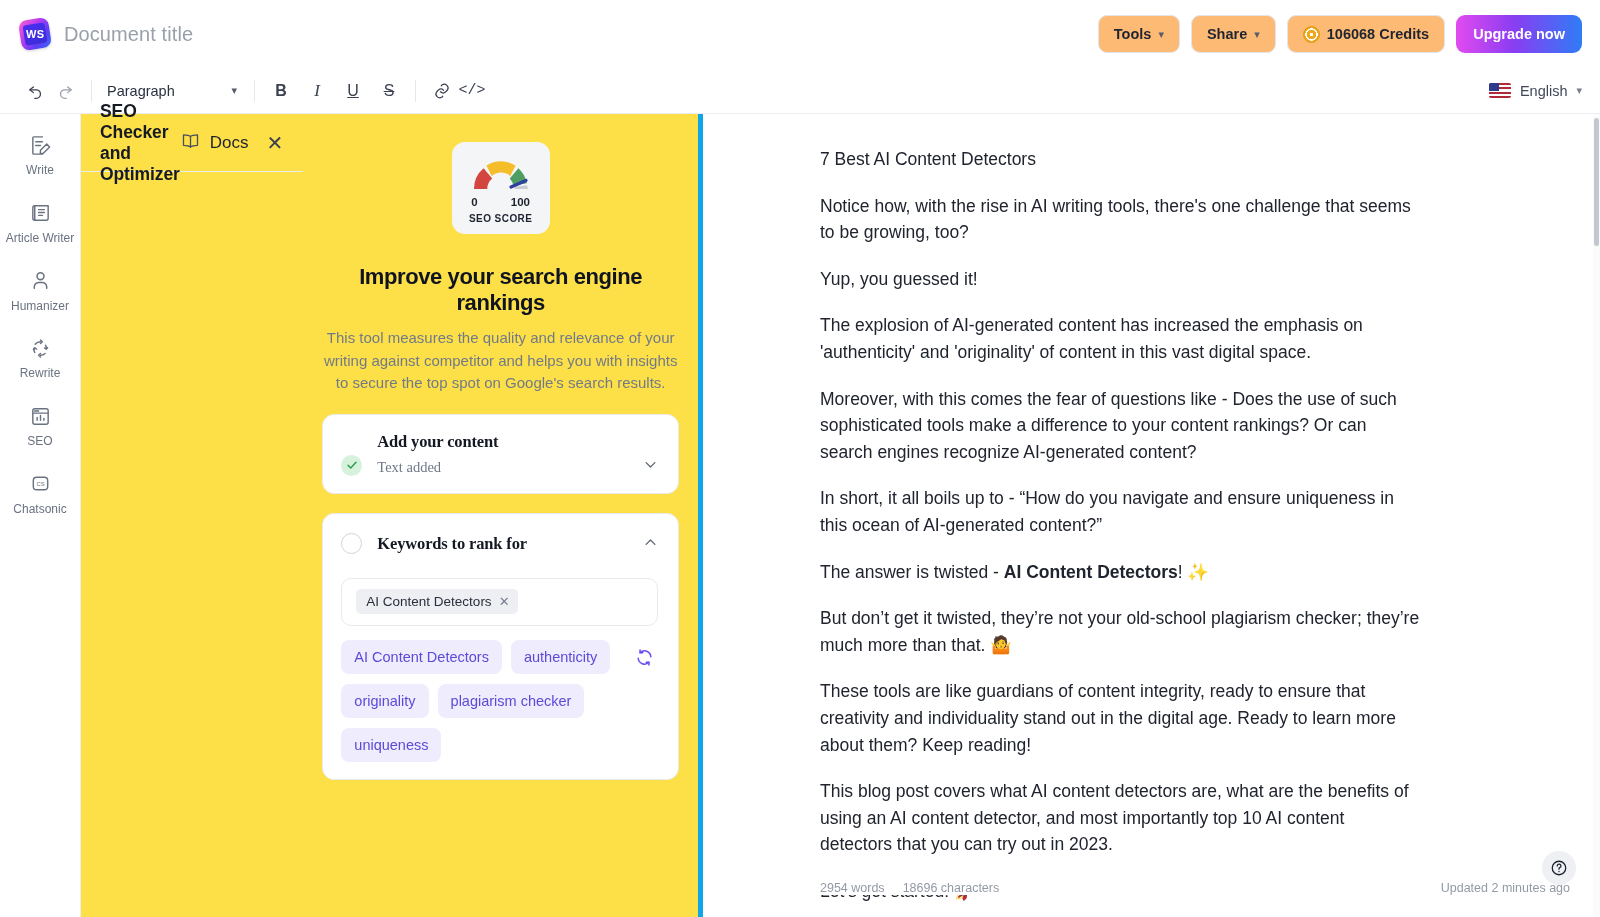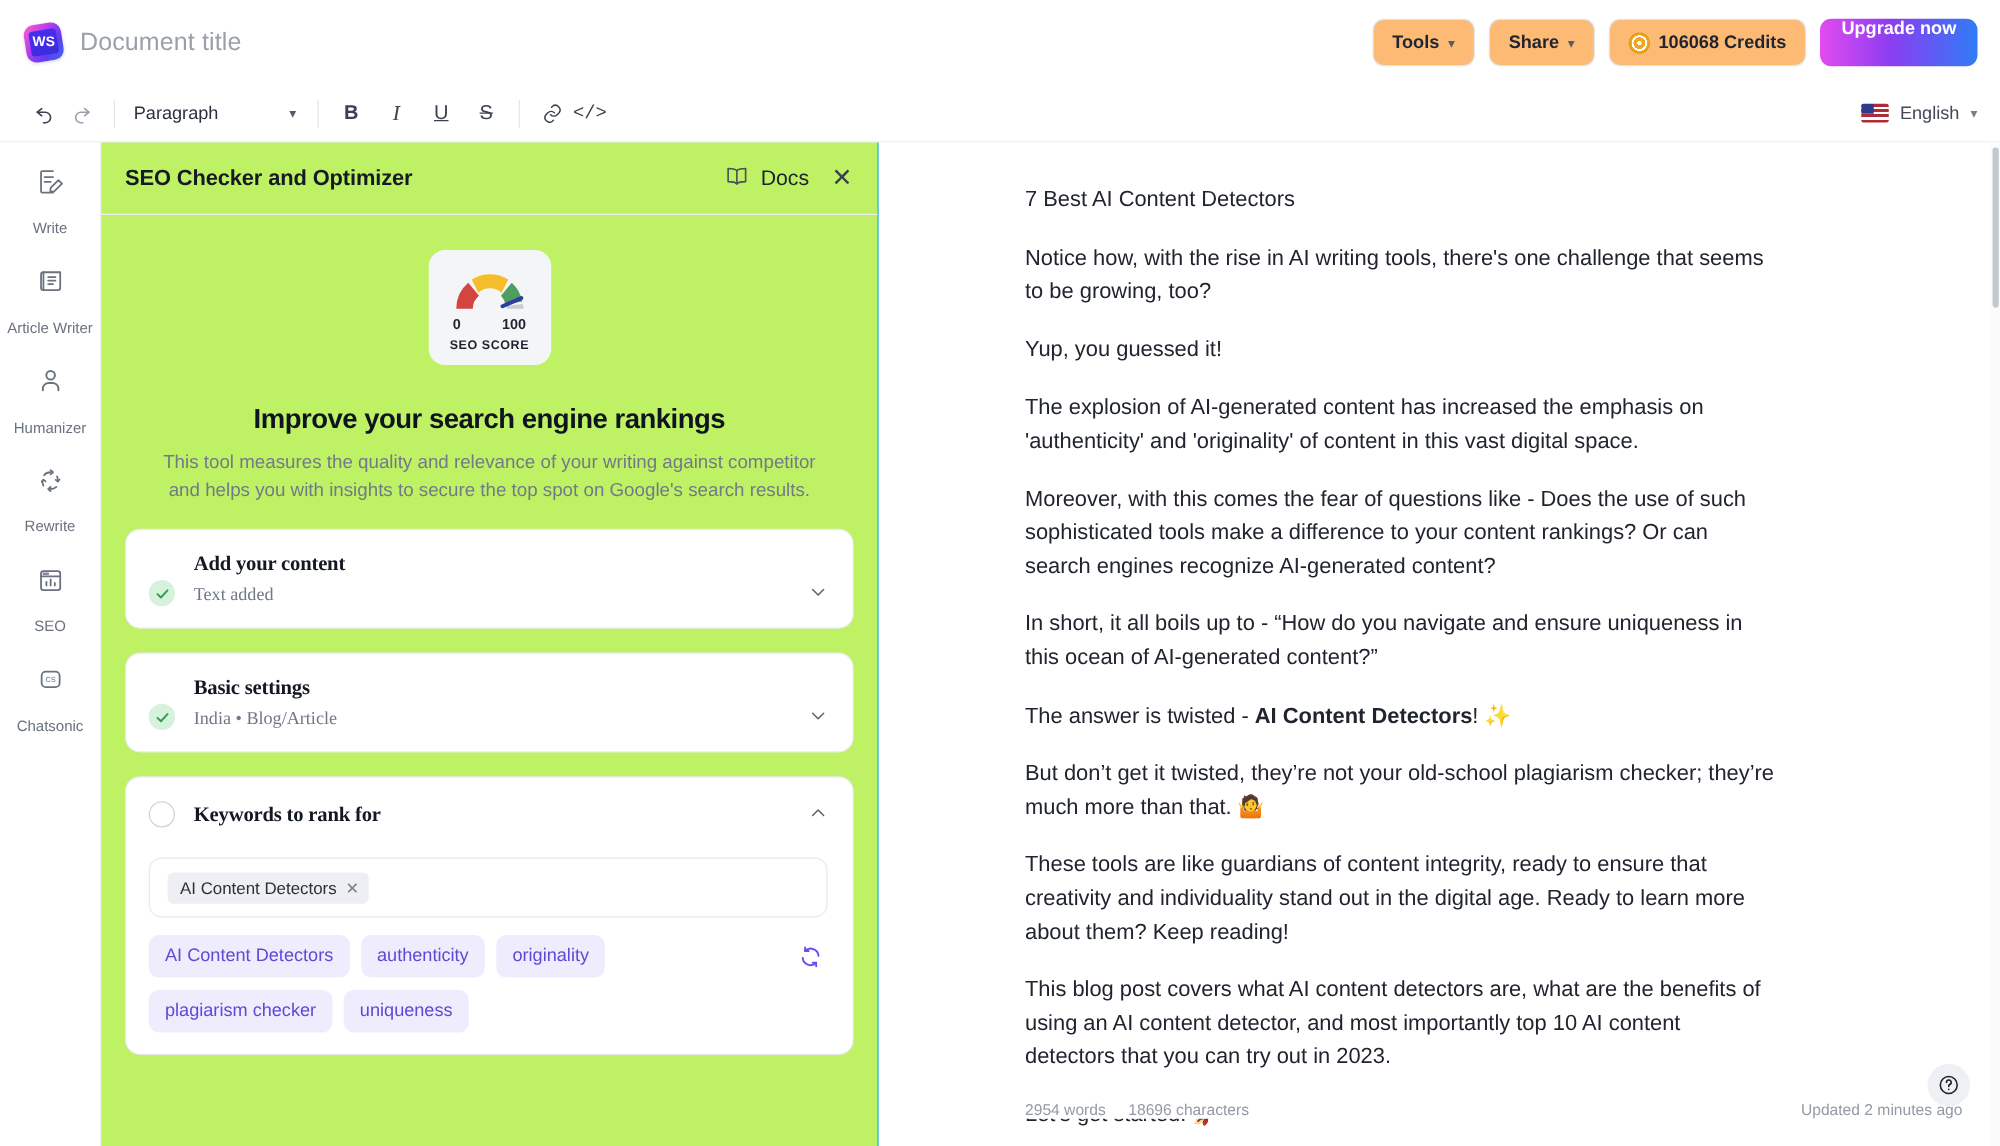--- a/index.html
+++ b/index.html
@@ -50,21 +50,21 @@
   .btn .chev { font-size: 11px; color: #555d6b; font-weight: normal; }
   .coin {
     width: 17px; height: 17px; border-radius: 50%;
     background: radial-gradient(circle at 50% 50%, #ffffff 0 16%, #f2a81c 17% 44%, #ffffff 45% 58%, #f2a81c 59% 100%);
     border: 1px solid #e09a10; flex: 0 0 17px;
   }
   .btn-upgrade {
     height: 38px; border-radius: 9px; border: none;
     background: linear-gradient(90deg,#e24bf0 0%, #8b3df2 45%, #2f7cf6 100%);
     color: #fff; font-size: 14.5px; font-weight: bold;
-    display: flex; align-items: flex-start; padding: 0 17px; cursor: pointer;
+    display: flex; align-items: center; padding: 0 17px; cursor: pointer;
   }
 
   
   .formatbar {
     height: 46px; flex: 0 0 46px;
     display: flex; align-items: center; padding: 0 18px 0 20px;
     border-bottom: 1px solid #ebedf1; background: #fff;
   }
   .ic-btn {
     width: 30px; height: 30px; display: flex; align-items: center; justify-content: center;
@@ -94,30 +94,30 @@
   
   .body { flex: 1 1 auto; display: flex; min-height: 0; position: relative; }
 
   
   .rail {
     width: 81px; flex: 0 0 81px; border-right: 1px solid #ebedf1;
     background: #fff; padding-top: 18px;
     display: flex; flex-direction: column; align-items: center; gap: 22px;
   }
   .rail-item {
-    width: 72px; display: flex; flex-direction: column; align-items: center; gap: 18px;
+    width: 72px; display: flex; flex-direction: column; align-items: center; gap: 6px;
     cursor: pointer; color: #6a7280;
   }
   .rail-icon { height: 26px; display: flex; align-items: center; justify-content: center; }
   .rail-label { font-size: 12px; color: #6a7280; line-height: 1.15; text-align: center; }
 
   
   .seo-panel {
-    width: 622px; flex: 0 0 622px; border-right: 1px solid #0ea5e9;
-    display: flex; flex-direction: column; min-height: 0; background: #bef264;
+    width: 622px; flex: 0 0 622px; border-right: 5px solid #0ea5e9;
+    display: flex; min-height: 0; background: #fde047;
   }
   .seo-head {
     height: 58px; flex: 0 0 58px; display: flex; align-items: center;
     padding: 0 20px 0 19px; border-bottom: 1px solid #ebedf1;
   }
   .seo-head h1 { font-size: 17.5px; font-weight: bold; color: #161a23; letter-spacing: -.1px; }
   .seo-head-right { margin-left: auto; display: flex; align-items: center; gap: 18px; }
   .docs-btn { display: flex; align-items: center; gap: 9px; font-size: 17px; color: #1d222e; cursor: pointer; }
   .close-btn { font-size: 20px; color: #3a404d; cursor: pointer; line-height: 1; font-weight: 300; }
 
@@ -415,38 +415,20 @@
               <div class="card-sub">Text added</div>
             </div>
             <div class="chev-toggle">
               <svg width="15" height="15" viewBox="0 0 24 24" fill="none" stroke="#5b6271" stroke-width="2" stroke-linecap="round" stroke-linejoin="round">
                   <path d="M5 9l7 7 7-7"></path>
                 </svg>
             </div>
           </div>
         </div>
 
-        <div class="card">
-          <div class="card-row">
-            <div class="status-dot done">
-              <svg width="12" height="12" viewBox="0 0 24 24" fill="none" stroke="#2e9e52" stroke-width="3" stroke-linecap="round" stroke-linejoin="round">
-                  <path d="M4 12.5l5.5 5.5L20 6.5"></path>
-                </svg>
-            </div>
-            <div class="card-texts">
-              <div class="card-title">Basic settings</div>
-              <div class="card-sub">India • Blog/Article</div>
-            </div>
-            <div class="chev-toggle">
-              <svg width="15" height="15" viewBox="0 0 24 24" fill="none" stroke="#5b6271" stroke-width="2" stroke-linecap="round" stroke-linejoin="round">
-                  <path d="M5 9l7 7 7-7"></path>
-                </svg>
-            </div>
-          </div>
-        </div>
 
         <div class="card" style="">
           <div class="card-row">
             <div class="status-dot empty"></div>
             <div class="card-texts">
               <div class="card-title">Keywords to rank for</div>
             </div>
             <div class="chev-toggle">
               <svg width="15" height="15" viewBox="0 0 24 24" fill="none" stroke="#5b6271" stroke-width="2" stroke-linecap="round" stroke-linejoin="round">
                   <path d="M5 15l7-7 7 7"></path>

